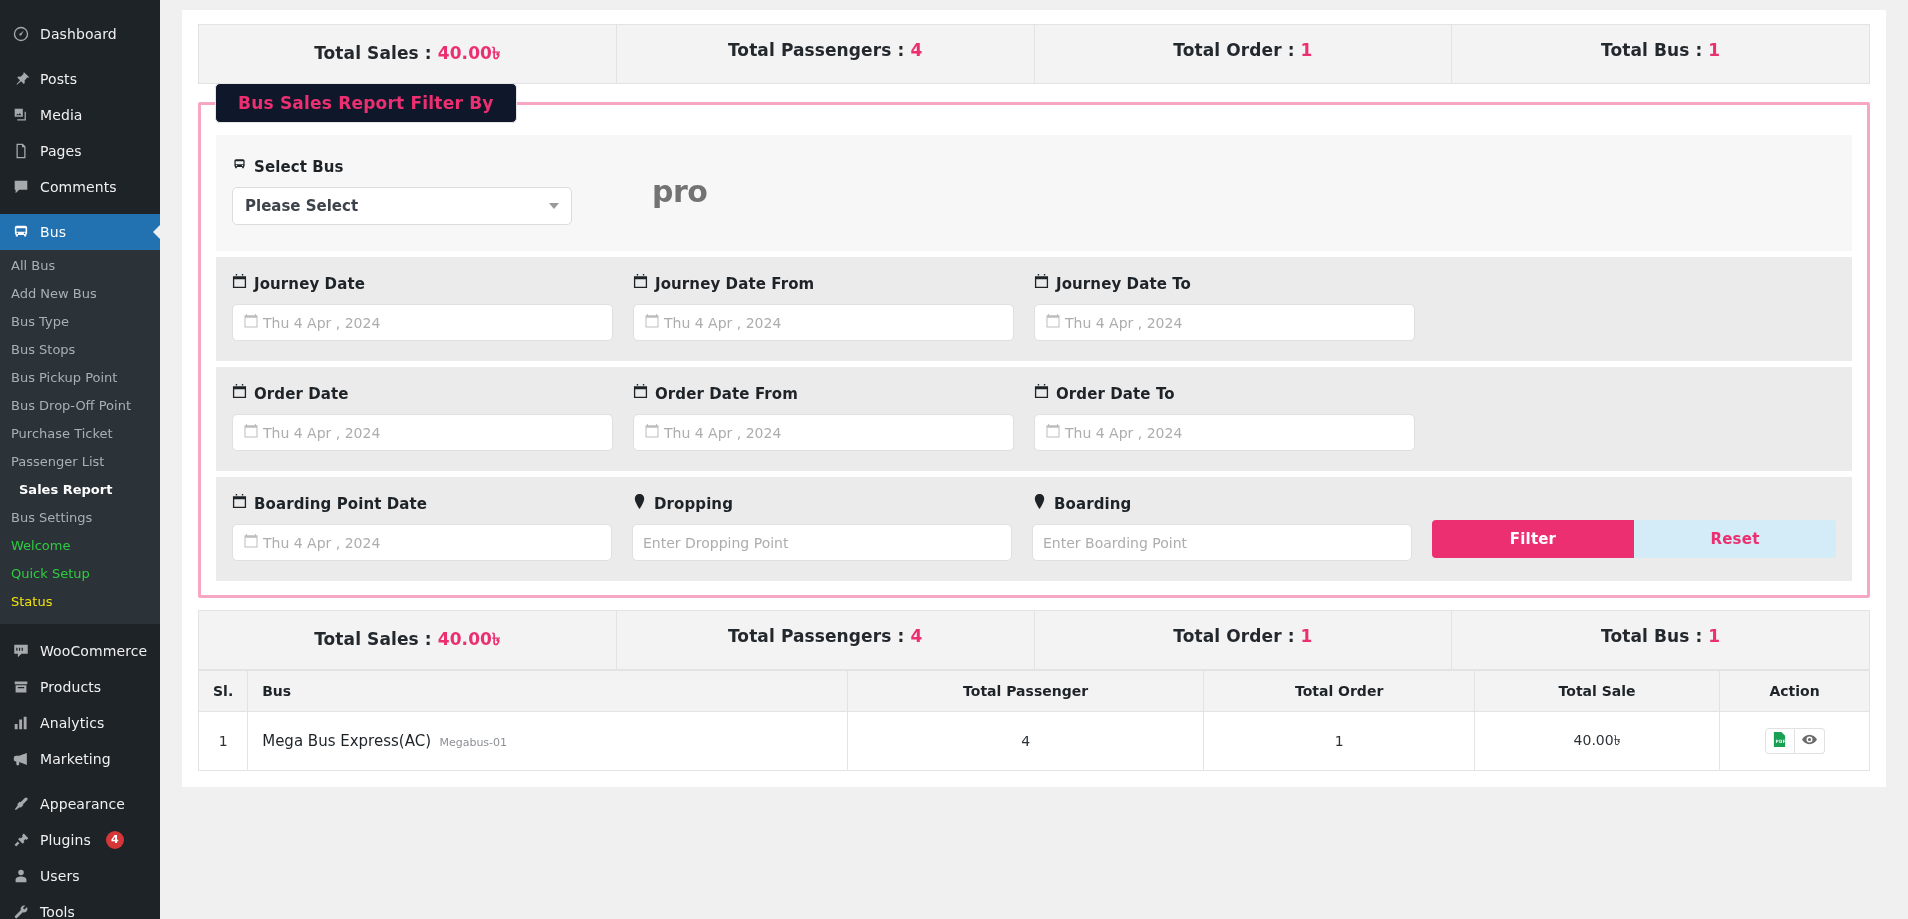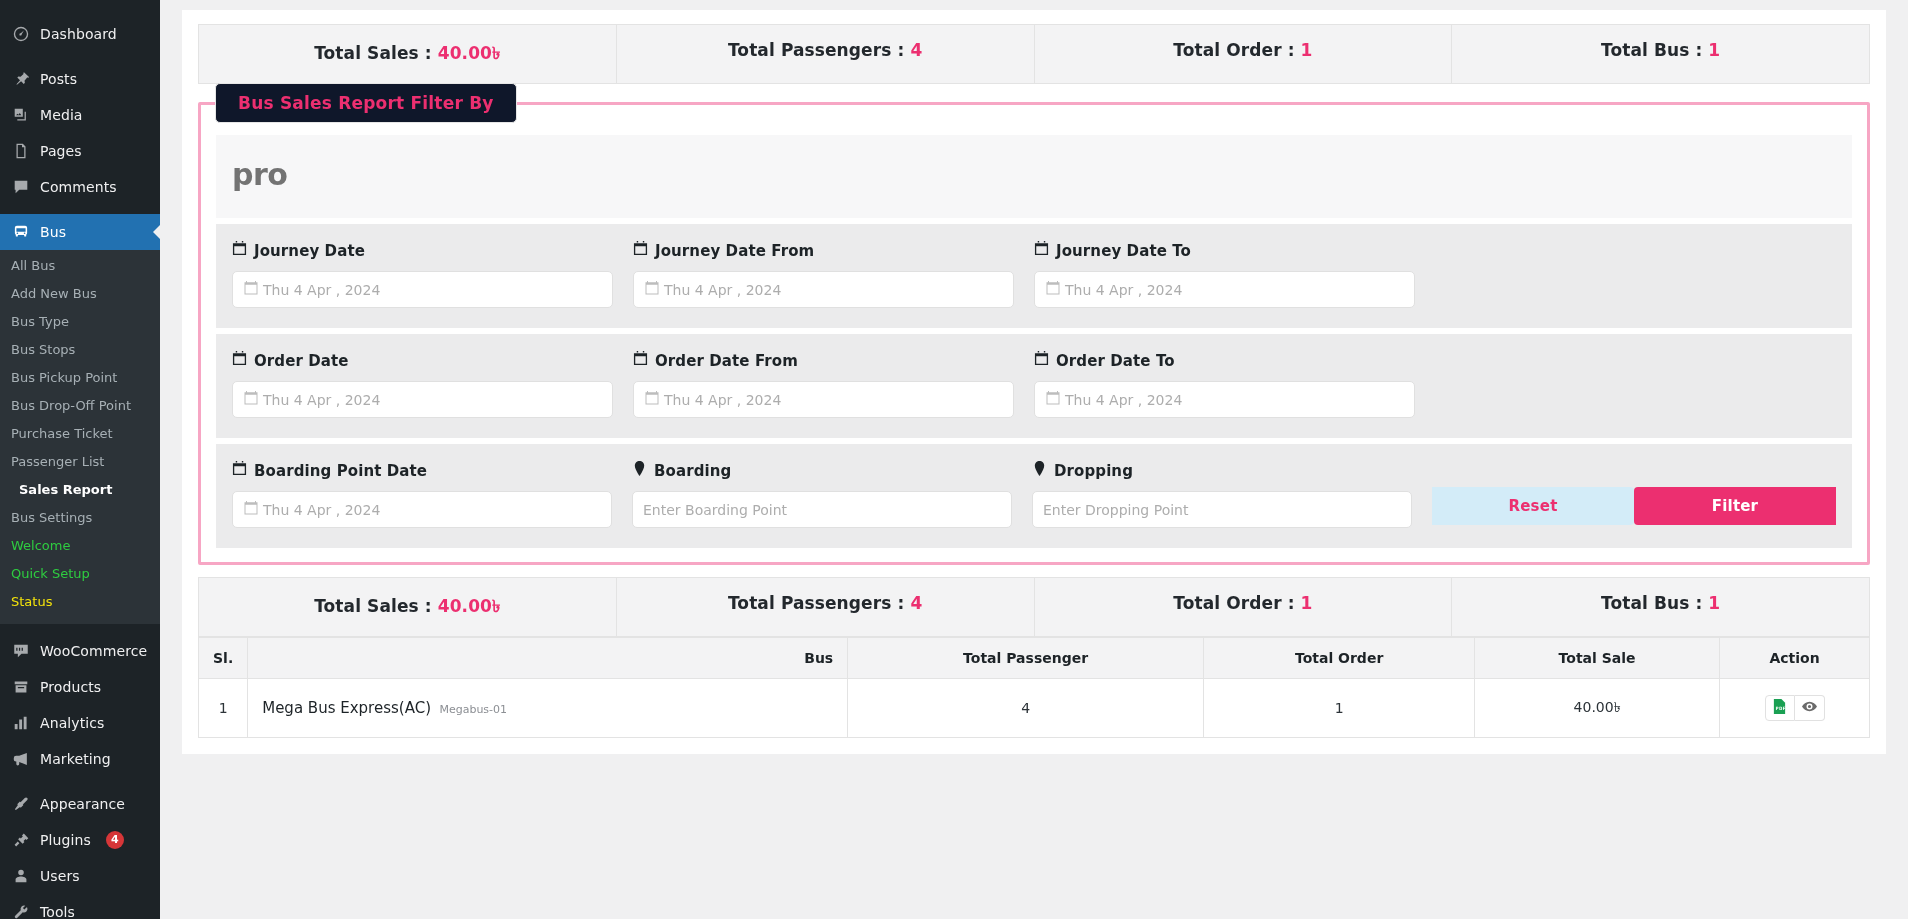--- a/index.html
+++ b/index.html
@@ -195,21 +195,21 @@
   
   .results { margin-top: 12px; }
   table.report { width: 100%; border-collapse: collapse; background: #fff; }
   table.report th {
     background: #f3f3f4;
     border: 1px solid #e3e3e3;
     font-size: 14px; font-weight: 700; color: #1d2327;
     padding: 12px 14px;
     text-align: center;
   }
-  table.report th.left { text-align: right; }
+  table.report th.left { text-align: left; }
   table.report td {
     border: 1px solid #e3e3e3;
     padding: 16px 14px;
     font-size: 14px; color: #2c3338;
     text-align: center;
     height: 55px;
   }
   table.report td.left { text-align: left; }
   .bus-name { font-size: 15px; color: #1d2327; }
   .bus-code { font-size: 11px; color: #8c8f94; margin-left: 4px; }
@@ -402,20 +402,34 @@
         <div class="stat-cell">
           <span>Total Bus :</span>
           <span class="stat-val">1</span>
         </div>
       </div>
 
       <section class="filter-wrap">
         <div class="filter-legend">Bus Sales Report Filter By</div>
 
         <div class="selectbus-row">
+          <div class="selectbus-left">
+            <div class="flabel">
+              <span>
+                <svg viewBox="0 0 20 20">
+                    <path d="M3.2 5.2C3.2 4 4.2 3 5.4 3h9.2c1.2 0 2.2 1 2.2 2.2v6.3c0 .7-.4 1.3-1 1.6v1.3a.7.7 0 01-.7.7h-.9a.7.7 0 01-.7-.7v-1h-7v1a.7.7 0 01-.7.7h-.9a.7.7 0 01-.7-.7v-1.3a1.8 1.8 0 01-1-1.6V5.2zm1.7.5v3.9h10.2V5.7H4.9zm1.1 6.6a.9.9 0 100-1.8.9.9 0 000 1.8zm8 0a.9.9 0 100-1.8.9.9 0 000 1.8z"></path>
+                  </svg>
+              </span>
+              <span>Select Bus</span>
+            </div>
+            <div class="select-box">
+              <span>Please Select</span>
+              <span class="caret"></span>
+            </div>
+          </div>
           <div class="pro-badge">pro</div>
         </div>
 
         <div class="fieldrow">
           <div class="fcol">
             <div class="flabel">
               <span><svg viewBox="0 0 16 16">
                     <path d="M4 0h1.5v1.5H4zm6.5 0H12v1.5h-1.5zM1 2.5h14V15H1zm1.4 3.2v7.9h11.2V5.7z"></path>
                   </svg></span>
               <span>Journey Date</span>
@@ -517,40 +531,40 @@
                     <path d="M3 1h1v1.5H3zm9 0h1v1.5h-1zM1.5 2.2h13v12.3h-13zm1 2.6v8.7h11V4.8z"></path>
                   </svg></span>
               <span class="ph">Thu 4 Apr , 2024</span>
             </div>
           </div>
           <div class="fcol">
             <div class="flabel">
               <span><svg viewBox="0 0 16 16">
                     <path d="M8 0C5.2 0 3 2.2 3 5c0 3.7 5 11 5 11s5-7.3 5-11c0-2.8-2.2-5-5-5z"></path>
                   </svg></span>
+              <span>Dropping</span>
+            </div>
+            <div class="finput">
+              <span class="ph">Enter Dropping Point</span>
+            </div>
+          </div>
+          <div class="fcol">
+            <div class="flabel">
+              <span><svg viewBox="0 0 16 16">
+                    <path d="M8 0C5.2 0 3 2.2 3 5c0 3.7 5 11 5 11s5-7.3 5-11c0-2.8-2.2-5-5-5z"></path>
+                  </svg></span>
               <span>Boarding</span>
             </div>
             <div class="finput">
               <span class="ph">Enter Boarding Point</span>
             </div>
           </div>
-          <div class="fcol">
-            <div class="flabel">
-              <span><svg viewBox="0 0 16 16">
-                    <path d="M8 0C5.2 0 3 2.2 3 5c0 3.7 5 11 5 11s5-7.3 5-11c0-2.8-2.2-5-5-5z"></path>
-                  </svg></span>
-              <span>Dropping</span>
-            </div>
-            <div class="finput">
-              <span class="ph">Enter Dropping Point</span>
-            </div>
-          </div>
           <div class="btns">
+            <div class="btn btn-filter">Filter</div>
             <div class="btn btn-reset">Reset</div>
-            <div class="btn btn-filter">Filter</div>
           </div>
         </div>
       </section>
 
       <div class="results">
         <div class="stats-row">
           <div class="stat-cell">
             <span>Total Sales :</span>
             <span class="stat-val">40.00৳</span>
           </div>

